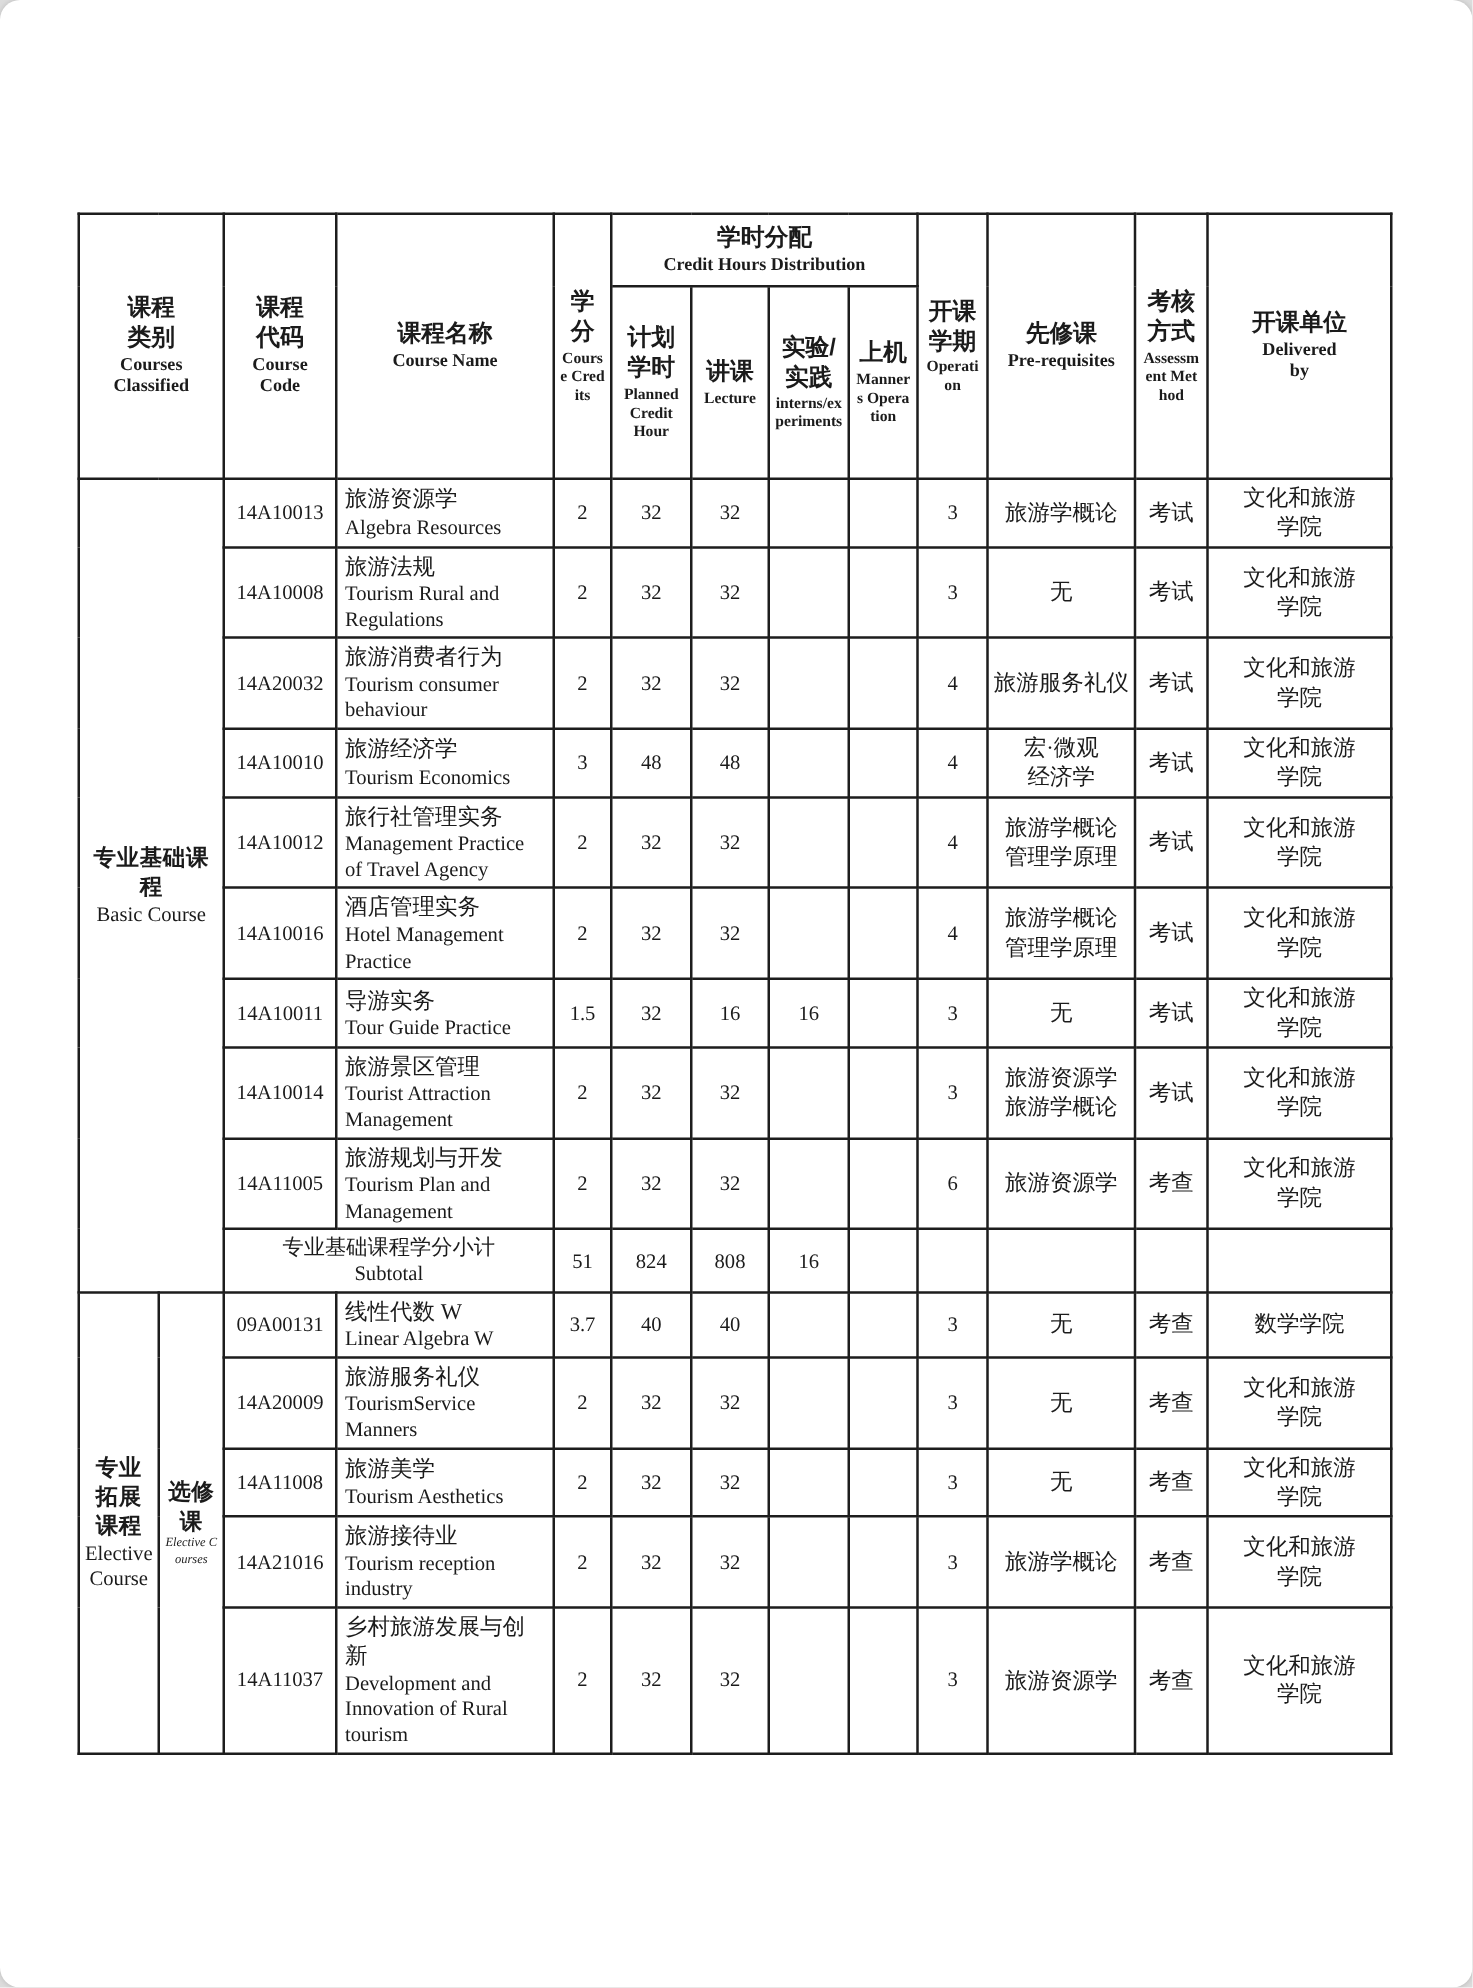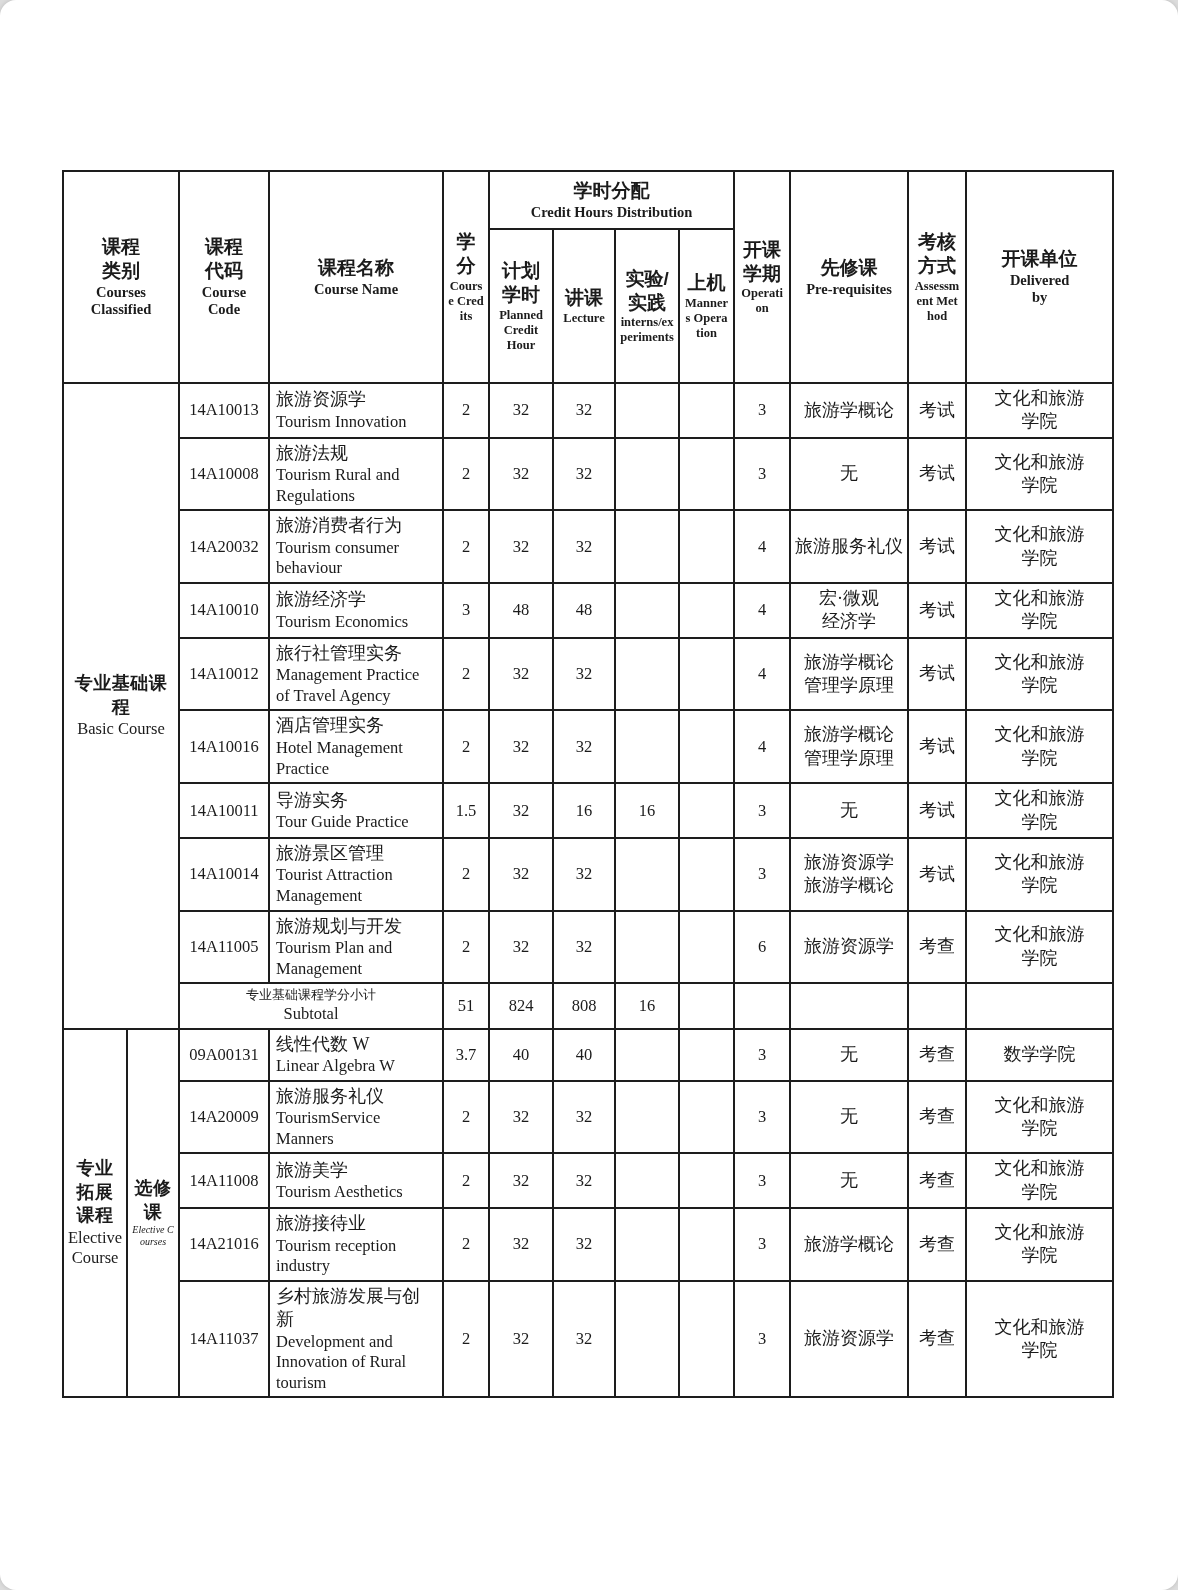--- a/index.html
+++ b/index.html
@@ -63,21 +63,21 @@
   }
   .b-en{
     font-size:16.5px;
     line-height:1.25;
     white-space:pre-line;
   }
   .b-en.ba{font-size:10px;font-style:italic;}
   td.code,td.num{font-size:16.5px;}
   td.name-cell{text-align:left;padding-left:6px;padding-right:5px;}
   td.cat-cell .b-zh{letter-spacing:.5px;font-weight:bold;}
-  td.subtotal-cell .b-zh{font-size:13px;}
+  td.subtotal-cell .b-zh{font-size:17px;}
 </style>
 </head>
 <body>
 
 <div class="page">
   <table class="curriculum">
     <colgroup>
       <col style="width:64px">
         <col style="width:52px">
         <col style="width:90px">
@@ -160,21 +160,21 @@
     </thead>
     <tbody>
         <tr>
           <td class="cat-cell" rowspan="10" colspan="2">
             <div class="b-zh">专业基础课程</div>
             <div class="b-en">Basic Course</div>
           </td>
           <td class="code">14A10013</td>
           <td class="name-cell">
             <div class="b-zh">旅游资源学</div>
-            <div class="b-en">Tourism Innovation</div>
+            <div class="b-en">Algebra Resources</div>
           </td>
           <td class="num">2</td>
           <td class="num">32</td>
           <td class="num">32</td>
           <td class="num"></td>
           <td class="num"></td>
           <td class="num">3</td>
           <td>
             <div class="b-zh">旅游学概论</div>
           </td>

